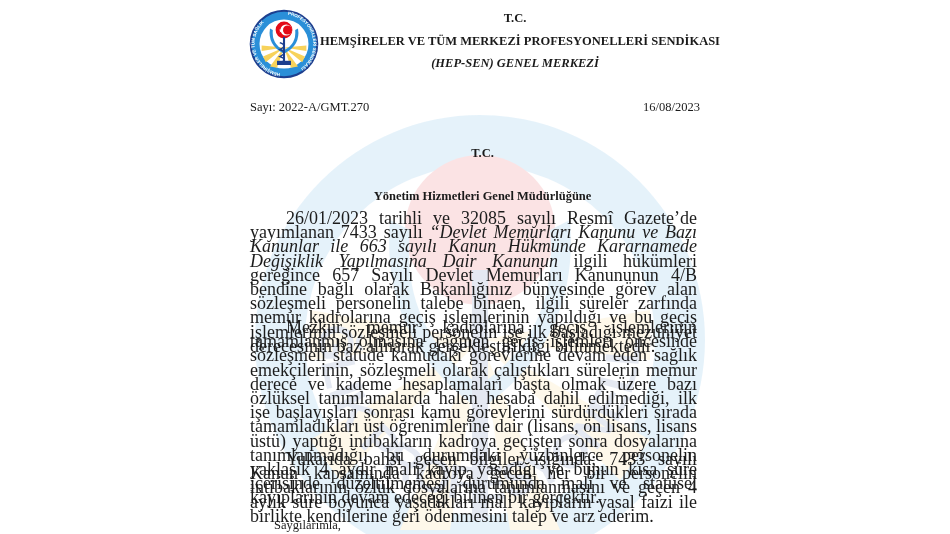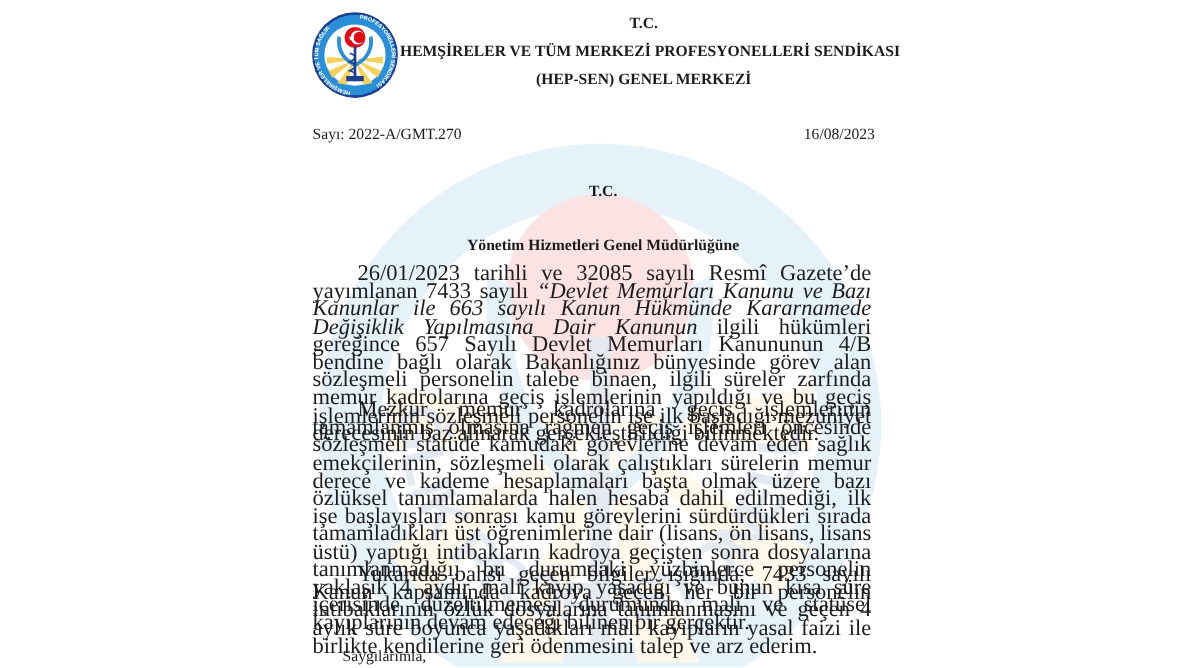--- a/index.html
+++ b/index.html
@@ -145,21 +145,21 @@
       <textPath href="#ringLeft" startOffset="4%">HEMŞİRELER VE TÜM SAĞLIK</textPath>
     </text>
     <text font-family="Liberation Sans, sans-serif" font-size="6.5" font-weight="bold" fill="#ffffff">
       <textPath href="#ringRight" startOffset="4%">PROFESYONELLERİ SENDİKASI</textPath>
     </text>
   </svg>
 
   <div class="header">
     <div class="line" style="top:11px;">T.C.</div>
     <div class="line" style="top:34px;">HEMŞİRELER VE TÜM MERKEZİ PROFESYONELLERİ SENDİKASI</div>
-    <div class="line" style="top:56px;">(HEP-SEN) GENEL MERKEZİ</div>
+    <div class="line" style="top:56px;font-style:italic;">(HEP-SEN) GENEL MERKEZİ</div>
   </div>
 
   <div class="meta" style="left:250px; top:100px;">Sayı: 2022-A/GMT.270</div>
   <div class="meta" style="left:643px; top:100px;">16/08/2023</div>
 
   <div class="center-title" style="top:146px;">T.C.</div>
   <div class="center-title" style="top:189px;">Yönetim Hizmetleri Genel Müdürlüğüne</div>
 
   <div class="para" style="top:211px;"><span class="indent"></span><span>26/01/2023 tarihli ve 32085 sayılı Resmî Gazete’de yayımlanan 7433 sayılı </span><i>“Devlet Memurları Kanunu ve Bazı Kanunlar ile 663 sayılı Kanun Hükmünde Kararnamede Değişiklik Yapılmasına Dair Kanunun</i><span> ilgili hükümleri gereğince 657 Sayılı Devlet Memurları Kanununun 4/B bendine bağlı olarak Bakanlığınız bünyesinde görev alan sözleşmeli personelin talebe binaen, ilgili süreler zarfında memur kadrolarına geçiş işlemlerinin yapıldığı ve bu geçiş işlemlerinin sözleşmeli personelin işe ilk başladığı mezuniyet derecesinin baz alınarak gerçekleştirildiği bilinmektedir.</span></div>
 

